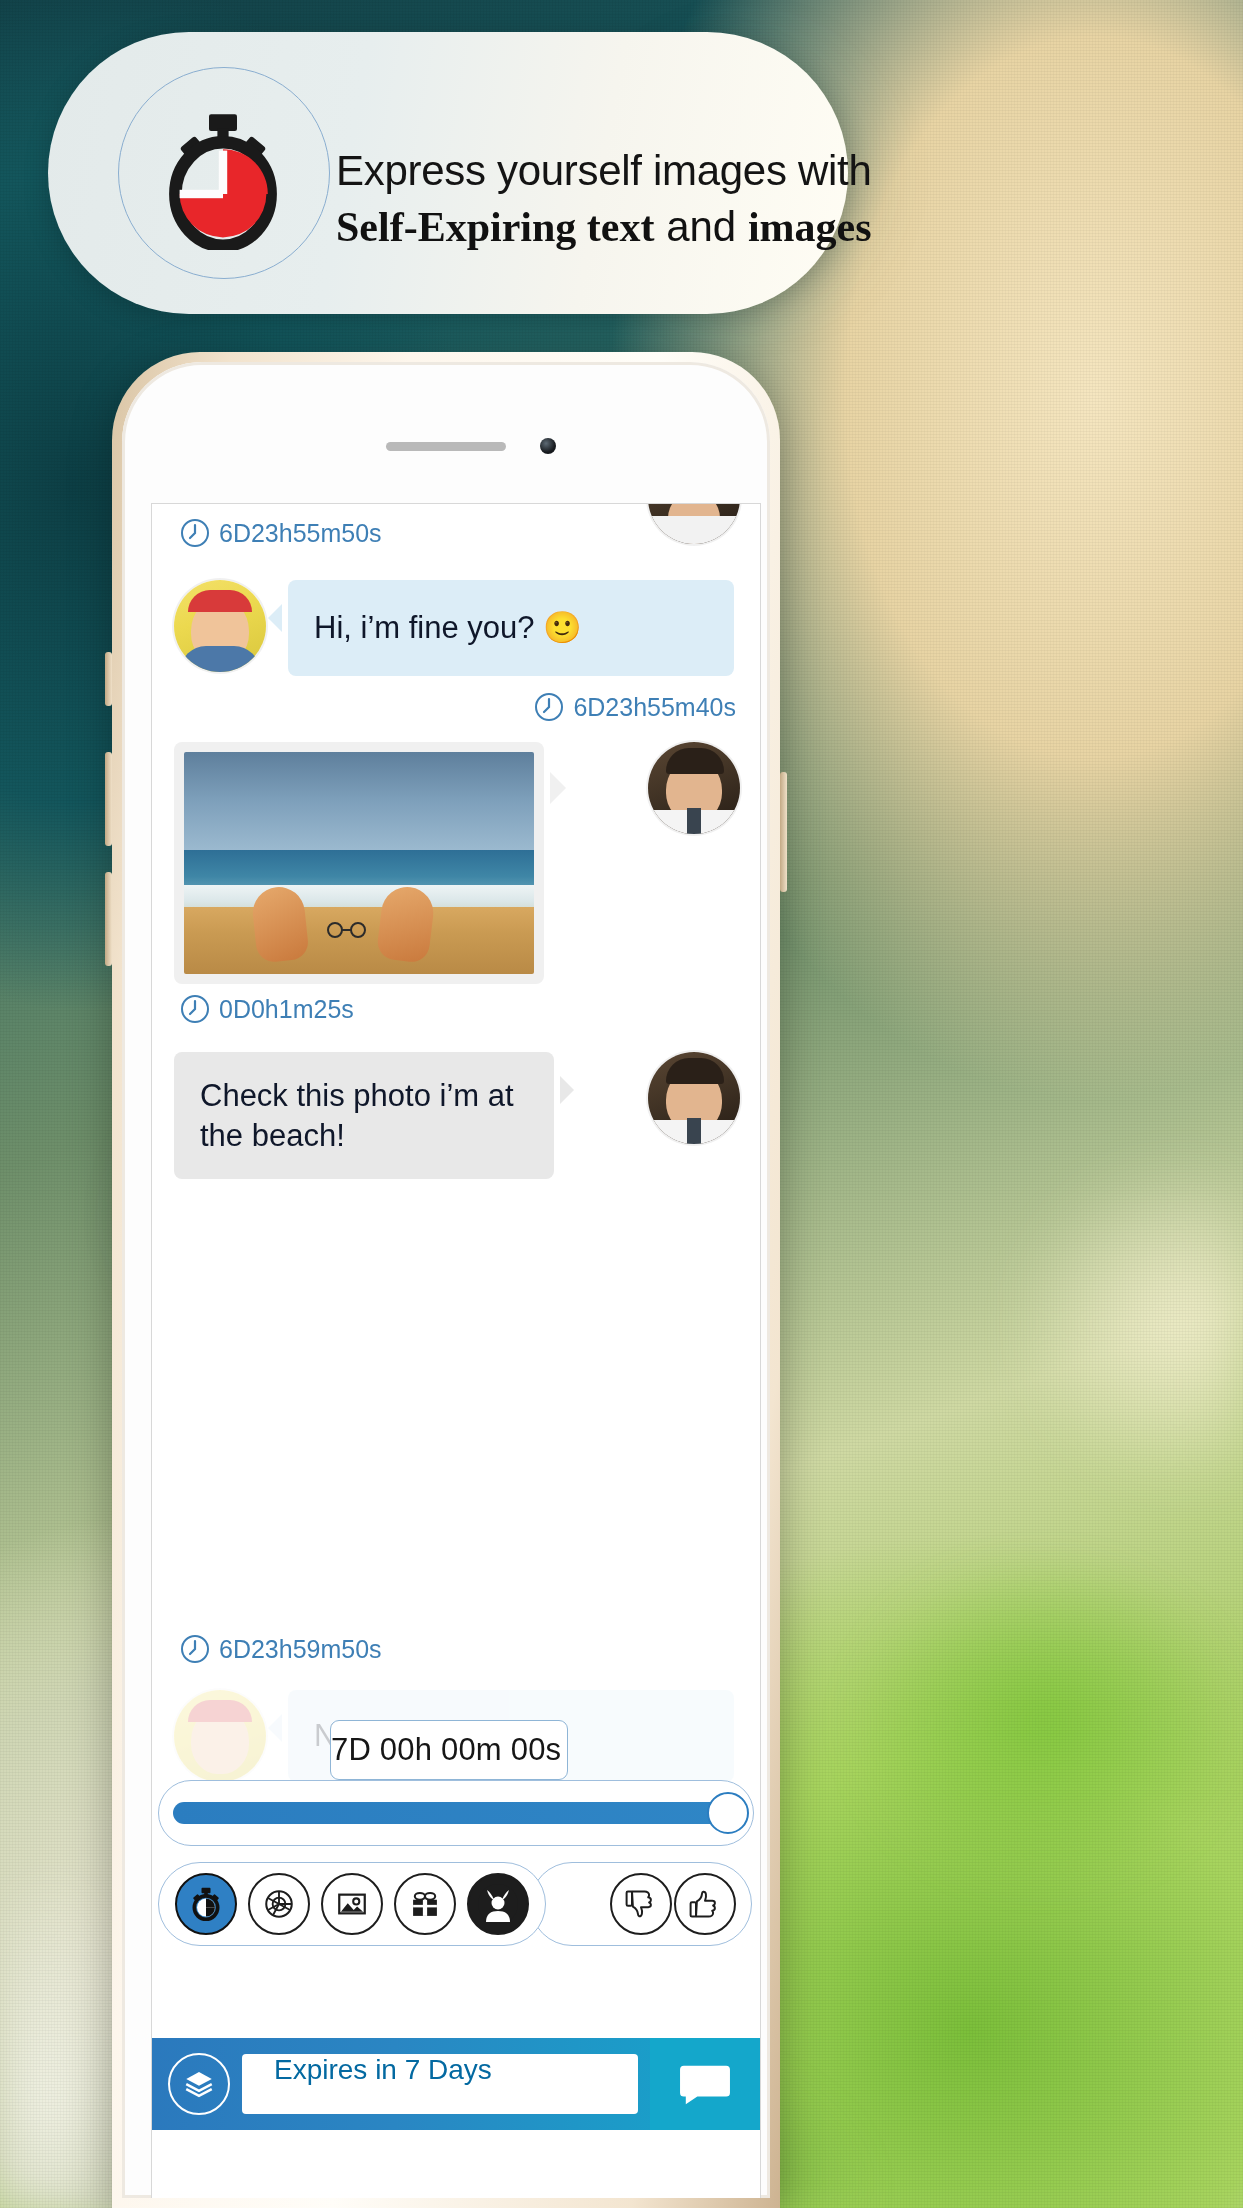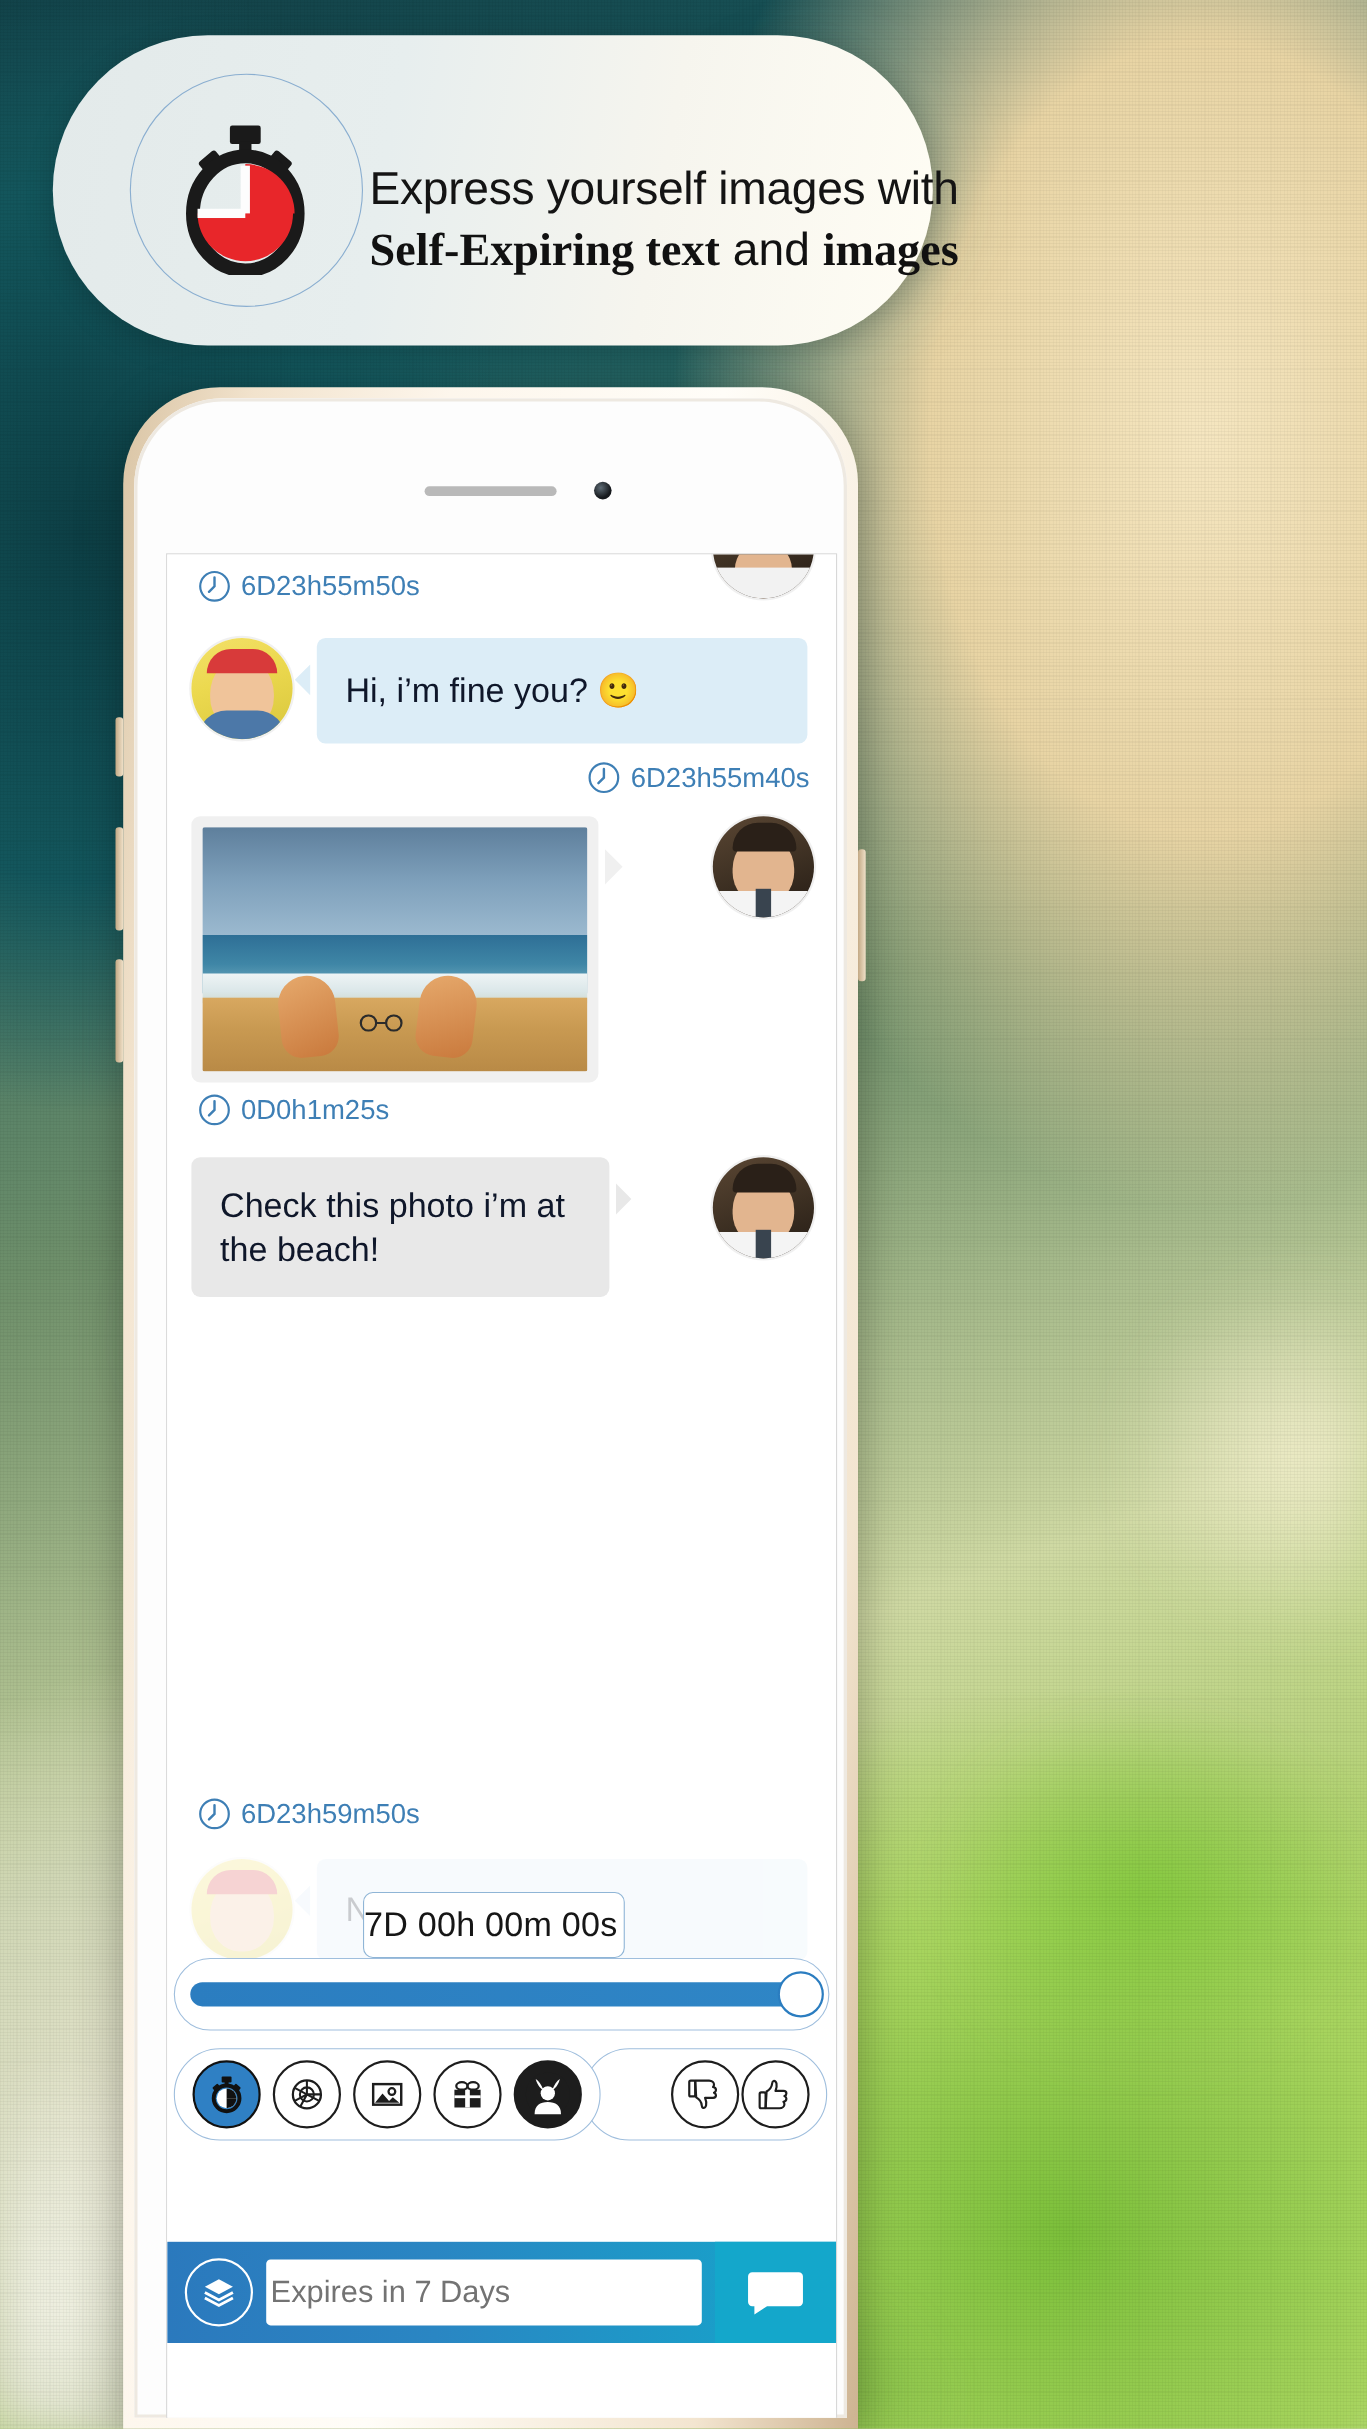--- a/index.html
+++ b/index.html
@@ -186,22 +186,22 @@
 
   
   #input-bar {
     position:absolute; left:0; bottom:0; width:608px; height:92px;
     background:linear-gradient(90deg,#2b79bd 0%, #2a86c3 40%, #14a7cb 100%);
     display:flex; align-items:center; padding-left:16px; z-index:7;
   }
   #layers-btn { width:62px; height:62px; border-radius:50%; border:2.4px solid #fff;
                 display:flex; align-items:center; justify-content:center; flex:0 0 62px; }
   #msg-input { flex:1; height:60px; margin:0 12px; background:#fff; border-radius:4px;
-               display:flex; align-items:center; padding:0 4px;
-               font-size:28px; color:#737373; }
+               display:flex; padding:0 32px;
+               font-size:28px; color:#0369a1; }
   #send-btn { width:110px; height:92px; background:#14a7cb; display:flex;
               align-items:center; justify-content:center; flex:0 0 110px; }
 </style>
 </head>
 <body>
 
 <div id="bg">
   <div class="bgl b1"></div>
   <div class="bgl b2"></div>
   <div class="bgl b3"></div>

